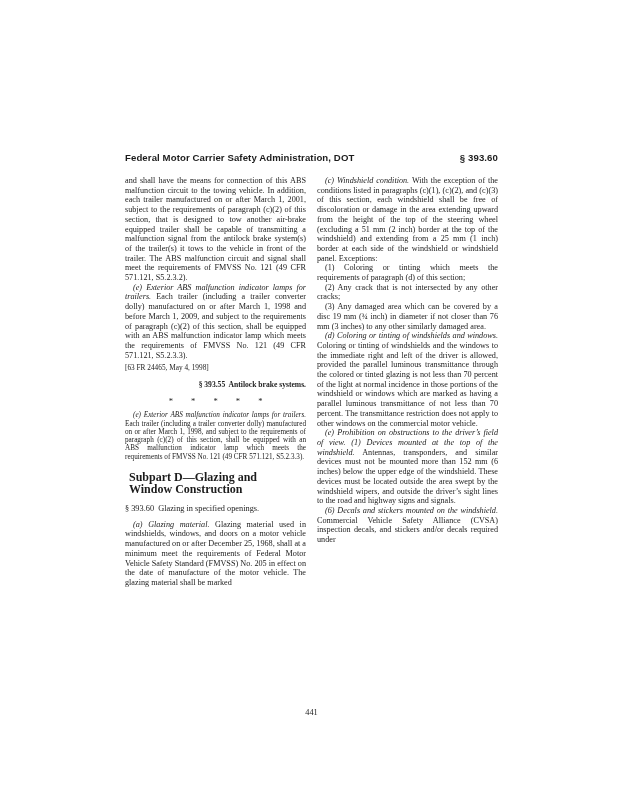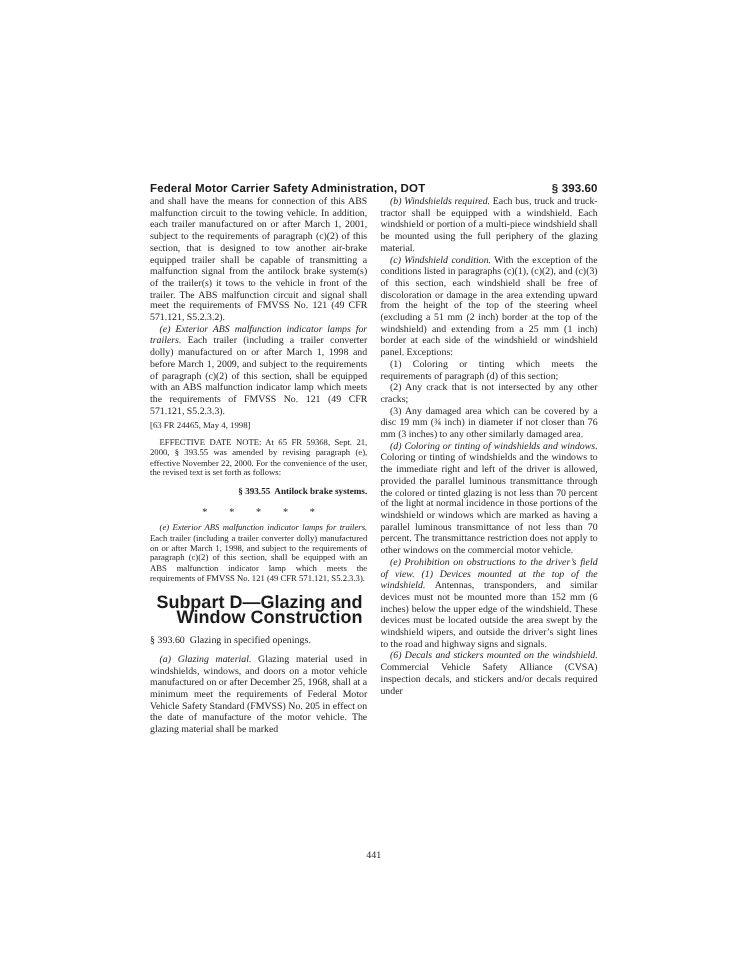--- a/index.html
+++ b/index.html
@@ -24,20 +24,21 @@
     justify-content: space-between;
     align-items: baseline;
     font-family: "Liberation Sans", sans-serif;
     font-weight: bold;
     font-size: 9.6px;
     letter-spacing: 0.1px;
   }
   .columns {
     display: flex;
     gap: 11px;
+    margin-top: 13px;
   }
   .col {
     width: 181px;
     font-size: 8.2px;
     line-height: 9.7px;
     text-align: justify;
   }
   .col p { margin: 0; text-indent: 8px; }
   .col p.no-indent { text-indent: 0; }
   .italic { font-style: italic; }
@@ -66,25 +67,25 @@
   .stars {
     text-indent: 0 !important;
     text-align: center;
     word-spacing: 16px;
     font-size: 8.5px;
     margin: 7px 0 5px 0 !important;
   }
   .note-body { font-size: 7.2px; line-height: 8.3px; }
   .subpart-heading {
     text-indent: 0 !important;
-    font-family: Liberation Sans, sans-serif;
+    font-family: Liberation Serif, serif;
     font-weight: bold;
-    font-size: 15px;
+    font-size: 12px;
     line-height: 11.5px;
-    text-align: right;
+    text-align: left;
     margin: 11px 4px 9px 4px !important;
   }
   .section-heading {
     text-indent: 0 !important;
     font-weight: normal;
     font-size: 8.3px;
     line-height: 9.7px;
     margin-bottom: 6px !important;
     white-space: pre-wrap;
     text-align: left;
@@ -108,31 +109,29 @@
       <span>Federal Motor Carrier Safety Administration, DOT</span>
       <span>§ 393.60</span>
     </div>
 
     <div class="columns">
 
       <div class="col">
         <p class="no-indent">and shall have the means for connection of this ABS malfunction circuit to the towing vehicle. In addition, each trailer manufactured on or after March 1, 2001, subject to the requirements of paragraph (c)(2) of this section, that is designed to tow another air-brake equipped trailer shall be capable of transmitting a malfunction signal from the antilock brake system(s) of the trailer(s) it tows to the vehicle in front of the trailer. The ABS malfunction circuit and signal shall meet the requirements of FMVSS No. 121 (49 CFR 571.121, S5.2.3.2).</p>
         <p><span class="italic">(e) Exterior ABS malfunction indicator lamps for trailers.</span><span> Each trailer (including a trailer converter dolly) manufactured on or after March 1, 1998 and before March 1, 2009, and subject to the requirements of paragraph (c)(2) of this section, shall be equipped with an ABS malfunction indicator lamp which meets the requirements of FMVSS No. 121 (49 CFR 571.121, S5.2.3.3).</span></p>
         <p class="citation">[63 FR 24465, May 4, 1998]</p>
-        <p class="note"><span>EFFECTIVE DATE NOTE:</span><span> At 65 FR 59368, Sept. 21, 2000, § 393.55 was amended by revising paragraph (e), effective November 22, 2000. For the convenience of the user, the revised text is set forth as follows:</span></p>
         <p class="note-heading">§ 393.55  Antilock brake systems.</p>
         <p class="stars">* * * * *</p>
         <p class="note-body"><span class="italic">(e) Exterior ABS malfunction indicator lamps for trailers.</span><span> Each trailer (including a trailer converter dolly) manufactured on or after March 1, 1998, and subject to the requirements of paragraph (c)(2) of this section, shall be equipped with an ABS malfunction indicator lamp which meets the requirements of FMVSS No. 121 (49 CFR 571.121, S5.2.3.3).</span></p>
         <p class="subpart-heading">Subpart D—Glazing and Window Construction</p>
         <p class="section-heading">§ 393.60  Glazing in specified openings.</p>
         <p><span class="italic">(a) Glazing material.</span><span> Glazing material used in windshields, windows, and doors on a motor vehicle manufactured on or after December 25, 1968, shall at a minimum meet the requirements of Federal Motor Vehicle Safety Standard (FMVSS) No. 205 in effect on the date of manufacture of the motor vehicle. The glazing material shall be marked</span></p>
       </div>
 
       <div class="col">
-        <p><span class="italic">(b) Windshields required.</span><span> Each bus, truck and truck-tractor shall be equipped with a windshield. Each windshield or portion of a multi-piece windshield shall be mounted using the full periphery of the glazing material.</span></p>
         <p><span class="italic">(c) Windshield condition.</span><span> With the exception of the conditions listed in paragraphs (c)(1), (c)(2), and (c)(3) of this section, each windshield shall be free of discoloration or damage in the area extending upward from the height of the top of the steering wheel (excluding a 51 mm (2 inch) border at the top of the windshield) and extending from a 25 mm (1 inch) border at each side of the windshield or windshield panel. Exceptions:</span></p>
         <p>(1) Coloring or tinting which meets the requirements of paragraph (d) of this section;</p>
         <p>(2) Any crack that is not intersected by any other cracks;</p>
         <p>(3) Any damaged area which can be covered by a disc 19 mm (¾ inch) in diameter if not closer than 76 mm (3 inches) to any other similarly damaged area.</p>
         <p><span class="italic">(d) Coloring or tinting of windshields and windows.</span><span> Coloring or tinting of windshields and the windows to the immediate right and left of the driver is allowed, provided the parallel luminous transmittance through the colored or tinted glazing is not less than 70 percent of the light at normal incidence in those portions of the windshield or windows which are marked as having a parallel luminous transmittance of not less than 70 percent. The transmittance restriction does not apply to other windows on the commercial motor vehicle.</span></p>
         <p><span class="italic">(e) Prohibition on obstructions to the driver’s field of view.</span><span class="italic"> (1) Devices mounted at the top of the windshield.</span><span> Antennas, transponders, and similar devices must not be mounted more than 152 mm (6 inches) below the upper edge of the windshield. These devices must be located outside the area swept by the windshield wipers, and outside the driver’s sight lines to the road and highway signs and signals.</span></p>
         <p><span class="italic">(6) Decals and stickers mounted on the windshield.</span><span> Commercial Vehicle Safety Alliance (CVSA) inspection decals, and stickers and/or decals required under</span></p>
       </div>
 
     </div>

